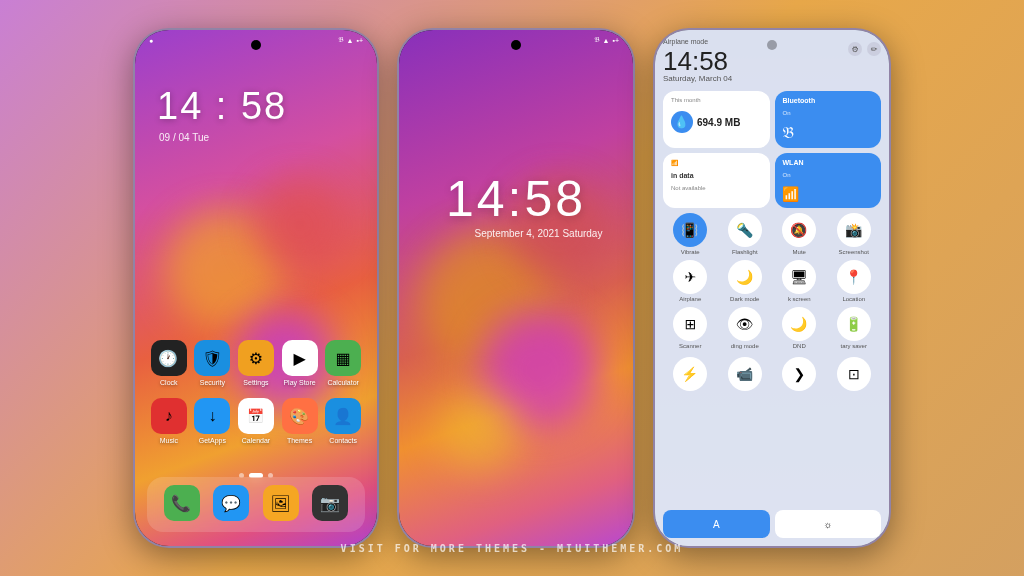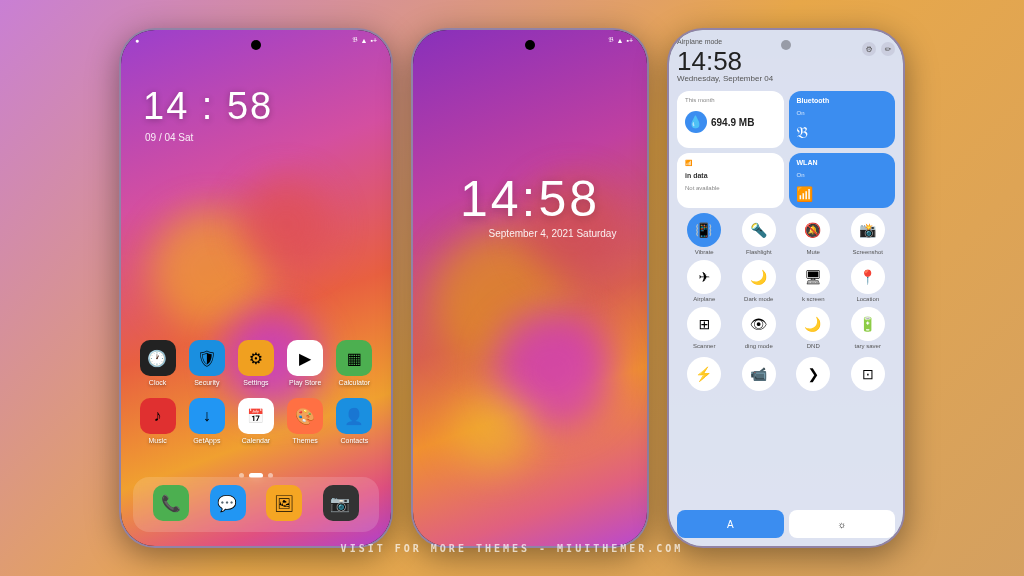--- a/index.html
+++ b/index.html
@@ -24,21 +24,21 @@
       padding: 20px;
     }
     .phone {
       position: relative;
       border-radius: 36px;
       border: 2px solid rgba(200,180,230,0.7);
       overflow: hidden;
       background: #111;
       box-shadow: 0 8px 32px rgba(0,0,0,0.4);
     }
-    .phone-1 { width: 274px; height: 520px; }
+    .phone-1 { width: 246px; height: 520px; }
     .phone-2 { width: 238px; height: 520px; }
     .phone-3 { width: 238px; height: 520px; }
 
     
     .camera-hole {
       position: absolute;
       top: 10px;
       left: 50%;
       transform: translateX(-50%);
       width: 10px;
@@ -402,21 +402,21 @@
     <div class="phone1-content">
       <div class="status-bar">
         <span style="font-size:7px;color:white;">●</span>
         <div class="status-icons">
           <span style="font-size:7px;color:white;">𝔅</span>
           <span style="font-size:7px;color:white;">▲</span>
           <span style="font-size:7px;color:white;">▪+</span>
         </div>
       </div>
       <div class="time-large">14 : 58</div>
-      <div class="date-small">09 / 04  Sat</div>
+      <div class="date-small">09 / 04  Tue</div>
 
       <div class="app-grid">
         <div class="app-row">
           <div class="app-item">
             <div class="app-icon ic-clock">🕐</div>
             <div class="app-label">Clock</div>
           </div>
           <div class="app-item">
             <div class="app-icon ic-security">🛡</div>
             <div class="app-label">Security</div>
@@ -497,21 +497,21 @@
 
   <div class="phone phone-3">
     <div class="wallpaper-3"></div>
     <div class="camera-hole" style="background:rgba(0,0,0,0.3);"></div>
     <div class="phone3-content">
       <div class="control-center">
         <div style="display:flex;justify-content:space-between;align-items:flex-start;">
           <div>
             <div class="cc-airplane">Airplane mode</div>
             <div class="cc-time">14:58</div>
-            <div class="cc-date">Wednesday, September 04</div>
+            <div class="cc-date">Saturday, March 04</div>
           </div>
           <div style="display:flex;gap:5px;padding-top:4px;">
             <div class="cc-top-icon">⚙</div>
             <div class="cc-top-icon">✏</div>
           </div>
         </div>
 
         <div class="cc-tiles-row">
           <div class="cc-tile-wide" style="flex-direction:column;align-items:flex-start;padding:6px 8px;">
             <div style="font-size:6px;color:#888;">This month</div>

